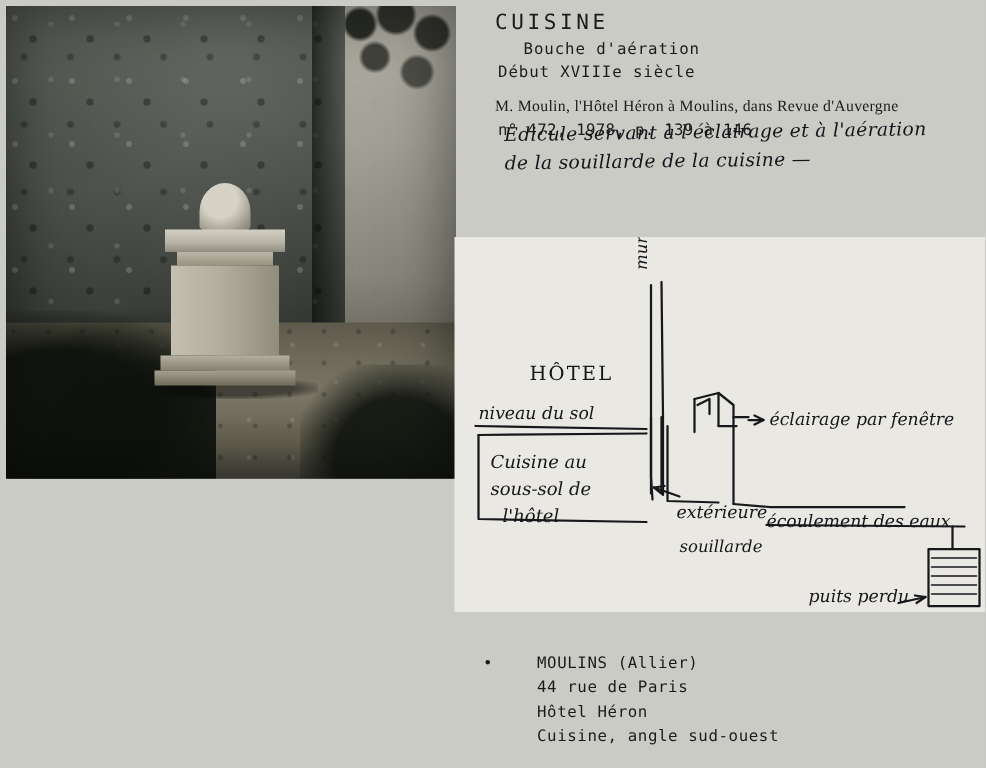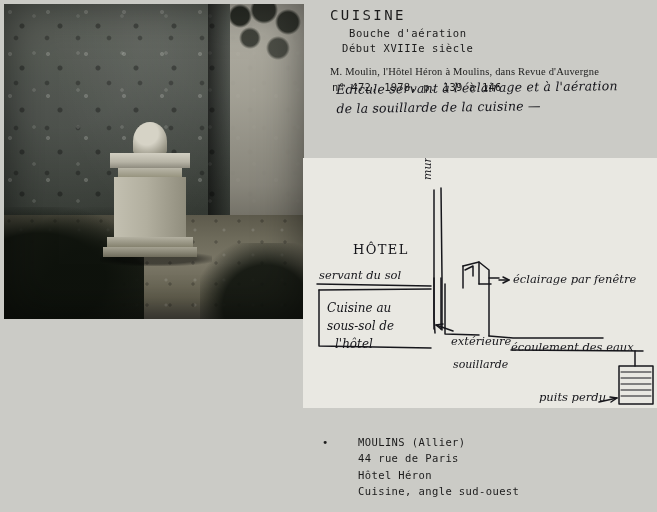--- a/index.html
+++ b/index.html
@@ -150,21 +150,21 @@
     width: 322px;
     font-size: 10.5px;
     line-height: 1.42;
     letter-spacing: 0.2px;
   }
   #typed-title {
     font-size: 14px;
     letter-spacing: 2.4px;
   }
   #typed-sub1 { margin-left: 19px; letter-spacing: 0.6px; }
-  #typed-sub2 { margin-left: 12px; letter-spacing: 0.6px; }
+  #typed-sub2 { margin-left: 2px; letter-spacing: 0.6px; }
   #typed-ref { margin-top: 9px; letter-spacing: 0.2px; font-family: Liberation Serif, serif; }
   #typed-ref2 { margin-left: 2px; }
 
   
   .hand {
     font-family: "DejaVu Serif", serif;
     font-style: italic;
     color: #14141a;
   }
   #hand-caption {
@@ -288,21 +288,21 @@
         <path d="M314 240 L307 239 M314 240 L308 244"></path>
 
         <path d="M332 193 L332 208"></path>
       </g>
     </svg>
 
     <div class="dlabel" style="left:50px; top:84px; font-size:13px; letter-spacing:1.4px; font-style:normal;">HÔTEL</div>
 
     <div class="dlabel" style="left:118px; top:22px; font-size:11px; transform:rotate(-90deg); transform-origin:left top;">mur extérieur</div>
 
-    <div class="dlabel" style="left:16px; top:110px; font-size:11.5px;">servant du sol</div>
+    <div class="dlabel" style="left:16px; top:110px; font-size:11.5px;">niveau du sol</div>
 
     <div class="dlabel" style="left:24px; top:143px; font-size:12px;">Cuisine au</div>
     <div class="dlabel" style="left:24px; top:161px; font-size:12px;">sous-sol de</div>
     <div class="dlabel" style="left:32px; top:179px; font-size:12px;">l'hôtel</div>
 
     <div class="dlabel" style="left:210px; top:114px; font-size:11.5px;">éclairage par fenêtre</div>
 
     <div class="dlabel" style="left:150px; top:160px; font-size:11px;margin-top:40px;">souillarde</div>
     <div class="dlabel" style="left:148px; top:176px; font-size:11.5px;">extérieure</div>
 

